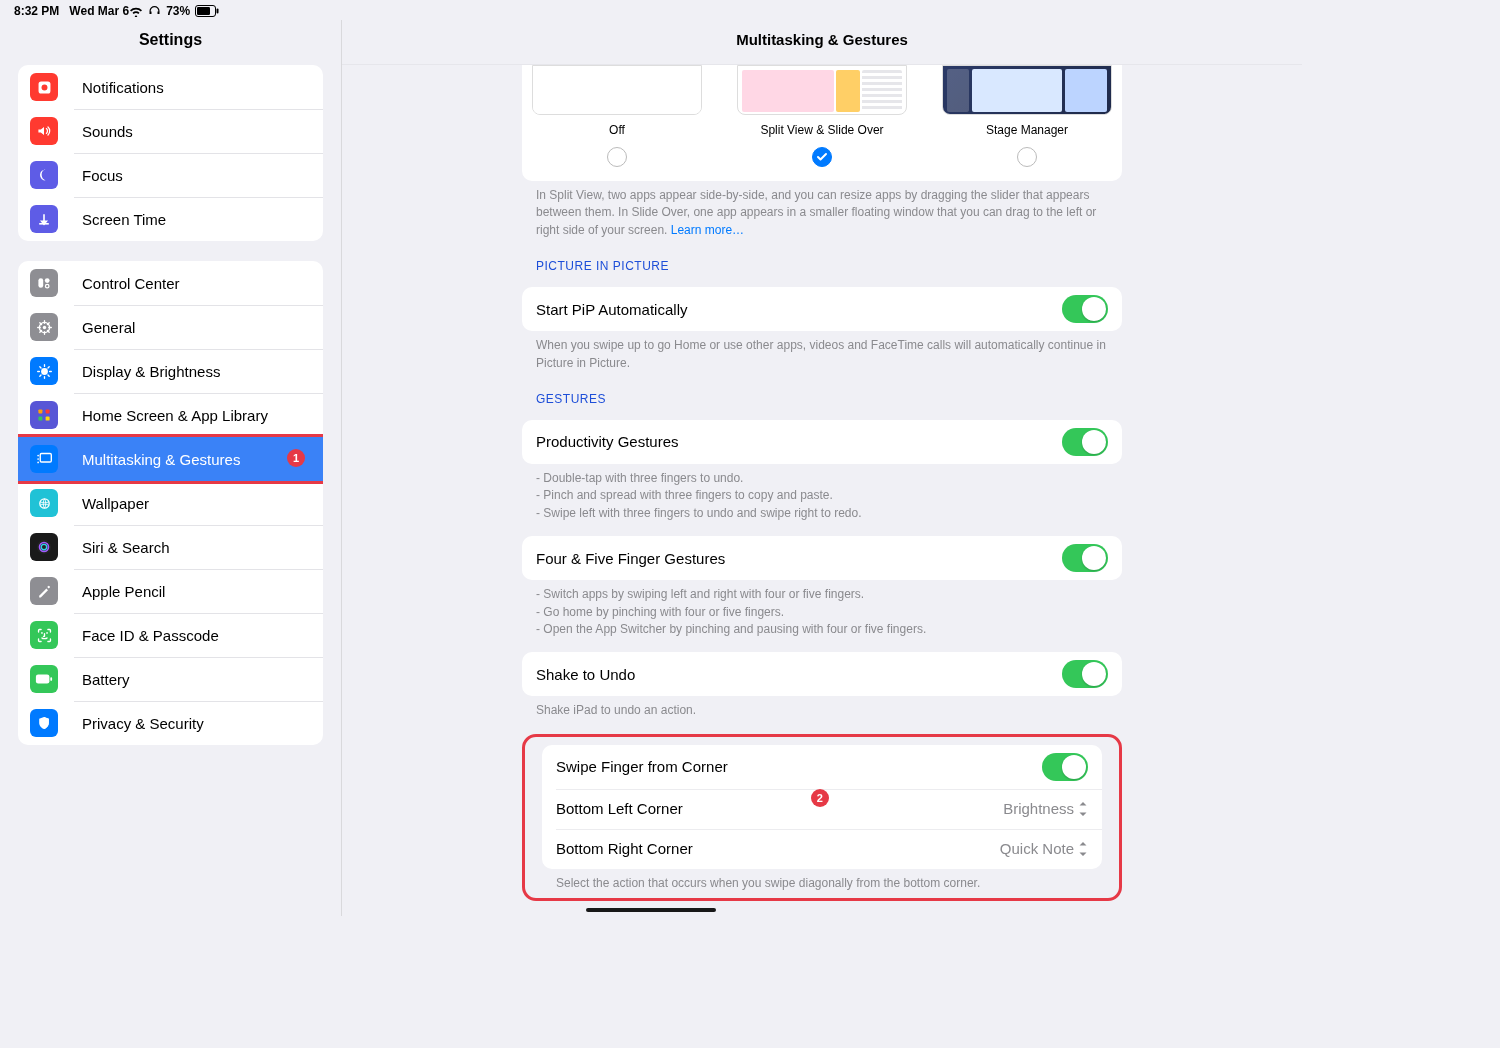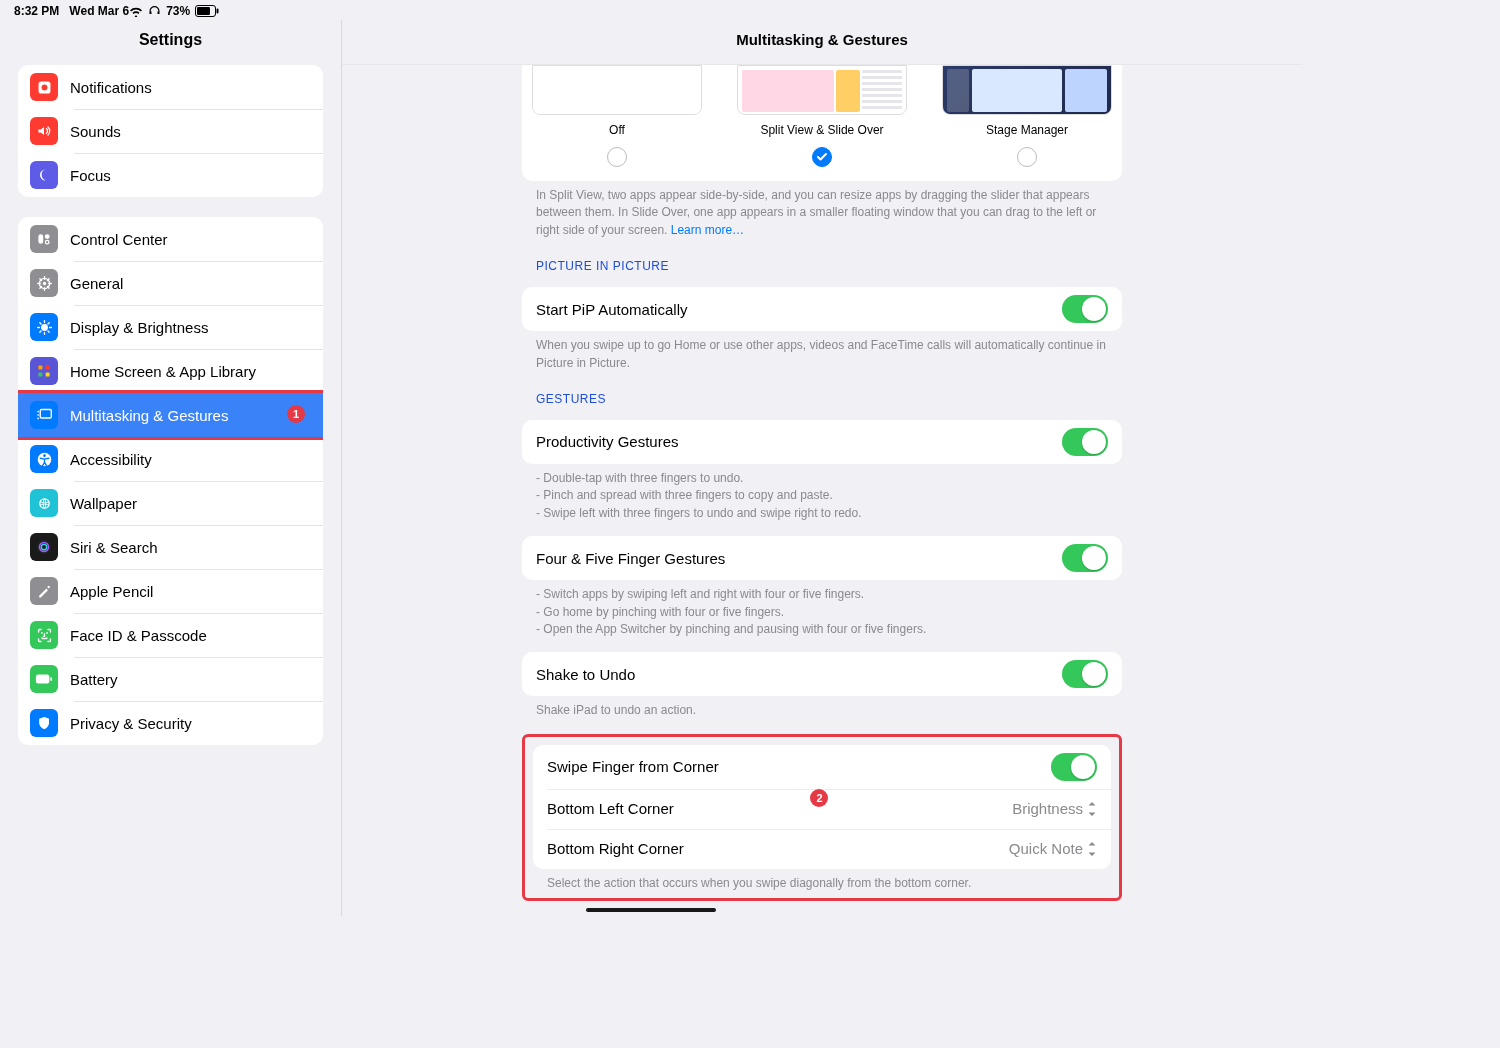--- a/index.html
+++ b/index.html
@@ -14,21 +14,21 @@
 .status-bar {
   display: flex; justify-content: flex-start; align-items: center;
   padding: 4px 14px 2px 14px; font-size: 12px; font-weight: 600; color:#000;
 }
 .status-right { display:flex; align-items:center; gap:5px; }
 .container { display:flex; height: calc(100% - 22px); }
 .sidebar { width: 342px; border-right: 1px solid #d9d9dc; display:flex; flex-direction:column; }
 .sidebar-title { text-align:center; font-size:16px; font-weight:700; padding: 11px 0 16px; }
 .sidebar-scroll { overflow-y:auto; padding: 0 18px 20px; }
 .group { background:#fff; border-radius:10px; margin-bottom:20px; overflow:hidden; }
-.row { display:flex; align-items:center; padding: 8px 12px; gap:12px; min-height:44px; position:relative; }
+.row { display:flex; align-items:center; padding: 8px 12px; gap:24px; min-height:44px; position:relative; }
 .row + .row::before{ content:""; position:absolute; top:0; left:56px; right:0; height:1px; background:#e3e3e7; }
 .row .icon-wrap { width:28px; height:28px; border-radius:6px; display:flex; align-items:center; justify-content:center; flex-shrink:0; }
 .row .label { font-size:15px; color:#000; }
 .row.selected { background:#3a82f7; }
 .row.selected .label { color:#fff; }
 .highlight-box { border:3px solid #e63946; border-radius:4px; margin: -3px; }
 .badge-num { position:absolute; background:#e63946; color:#fff; font-size:11px; font-weight:600; border-radius:10px; min-width:18px; height:18px; display:flex; align-items:center; justify-content:center; padding:0 5px; }
 .content { flex:1; display:flex; flex-direction:column; overflow:hidden; }
 .content-title { text-align:center; font-size:15px; font-weight:700; padding: 11px 0 16px; border-bottom:1px solid rgba(0,0,0,0.04);}
 .content-scroll { overflow-y:auto; padding: 0 0 30px; flex:1; position:relative; }
@@ -44,21 +44,21 @@
 .card { background:#fff; border-radius:10px; overflow:hidden; }
 .crow { display:flex; align-items:center; justify-content:space-between; padding: 8px 14px; min-height:40px; position:relative; }
 .crow + .crow::before{ content:""; position:absolute; top:0; left:14px; right:0; height:1px; background:#ececef; }
 .clabel { font-size:15px; color:#000; }
 .desc { font-size:12px; color:#8a8a8e; padding: 6px 14px 0; line-height:1.45; }
 .desc .link{ color:#007aff; }
 .toggle { width:46px; height:28px; border-radius:14px; background:#34c759; position:relative; flex-shrink:0;}
 .toggle::after{ content:""; position:absolute; right:2px; top:2px; width:24px; height:24px; background:#fff; border-radius:50%; box-shadow:0 1px 2px rgba(0,0,0,0.2);}
 .value-select { display:flex; align-items:center; gap:4px; color:#8a8a8e; font-size:15px; }
 .home-indicator { position:absolute; bottom:6px; left:50%; transform:translateX(-50%); width:130px; height:4px; background:#000; border-radius:3px; opacity:0.9;}
-.corner-highlight { border:3px solid #e63946; border-radius:6px; padding: 8px 8px 6px; margin-top: 14px; }
+.corner-highlight { border:3px solid #e63946; border-radius:14px; padding: 8px 17px 6px; margin-top: 14px; }
 svg{display:block;}
 .preview-sv{display:flex;gap:2px;width:100%;height:100%;padding:4px 4px 2px;}
 .preview-sm{display:flex;gap:3px;width:100%;height:100%;padding:3px 4px 2px;}
 .chip{border-radius:2px;}
 </style>
 </head>
 <body>
 
 <div class="status-bar">
   <div style="display:flex;gap:10px;">
@@ -112,20 +112,29 @@
             <span class="label">Sounds</span>
           </div>
           <div class="row">
             <span class="icon-wrap" style="background: rgb(94, 92, 230);">
               <svg width="16" height="16" viewBox="0 0 20 20">
                 <path d="M12 3a7 7 0 100 14 8 8 0 01-1.5-14z" fill="#fff"></path>
               </svg>
             </span>
             <span class="label">Focus</span>
           </div>
+          <div class="row">
+            <span class="icon-wrap" style="background: rgb(94, 92, 230);">
+              <svg width="16" height="16" viewBox="0 0 20 20">
+                <path d="M10 2l-5 6h4v8h2v-8h4z" fill="#fff" transform="rotate(180 10 10)"></path>
+                <rect x="4" y="15" width="12" height="2" fill="#fff"></rect>
+              </svg>
+            </span>
+            <span class="label">Screen Time</span>
+          </div>
         </div>
         <div class="group">
           <div class="row">
             <span class="icon-wrap" style="background: rgb(142, 142, 147);">
               <svg width="16" height="16" viewBox="0 0 20 20">
                 <rect x="3" y="4" width="6" height="12" rx="3" fill="#fff"></rect>
                 <circle cx="14" cy="7" r="3" fill="#fff"></circle>
                 <circle cx="14" cy="14" r="2.2" fill="none" stroke="#fff" stroke-width="1.6" stroke-linecap="round" stroke-linejoin="round"></circle>
               </svg>
             </span>
@@ -167,30 +176,20 @@
                 <svg width="17" height="14" viewBox="0 0 20 16">
                   <rect x="5" y="1.5" width="13" height="10" rx="1.5" fill="none" stroke="#fff" stroke-width="1.6" stroke-linecap="round" stroke-linejoin="round"></rect>
                   <circle cx="2.5" cy="4" r="1" fill="#fff"></circle>
                   <circle cx="2.5" cy="8" r="1" fill="#fff"></circle>
                   <circle cx="2.5" cy="12" r="1" fill="#fff"></circle>
                 </svg>
               </span>
               <span class="label">Multitasking &amp; Gestures</span>
               <span class="badge-num" style="right: 18px; top: 12px;">1</span>
             </div>
-          </div>
-          <div class="row">
-            <span class="icon-wrap" style="background: rgb(0, 122, 255);">
-              <svg width="17" height="17" viewBox="0 0 20 20">
-                <circle cx="10" cy="10" r="8" fill="#fff"></circle>
-                <circle cx="10" cy="5.5" r="1.6" fill="#007aff"></circle>
-                <path d="M5 8.5l5 1 5-1M10 9.5v4l-2.5 4M10 13.5l2.5 4" stroke="#007aff" stroke-width="1.6" stroke-linecap="round" fill="none"></path>
-              </svg>
-            </span>
-            <span class="label">Accessibility</span>
           </div>
           <div class="row">
             <span class="icon-wrap" style="background: rgb(32, 194, 214);">
               <svg width="17" height="17" viewBox="0 0 20 20">
                 <circle cx="10" cy="10" r="5.5" fill="none" stroke="#fff" stroke-width="1.6" stroke-linecap="round" stroke-linejoin="round"></circle>
                 <path d="M10 4.5c2 2 2 9 0 11M10 4.5c-2 2-2 9 0 11M4.8 8c3 1.5 7.4 1.5 10.4 0M4.8 12c3-1.5 7.4-1.5 10.4 0" stroke="#fff" stroke-width="1" fill="none"></path>
               </svg>
             </span>
             <span class="label">Wallpaper</span>
           </div>

